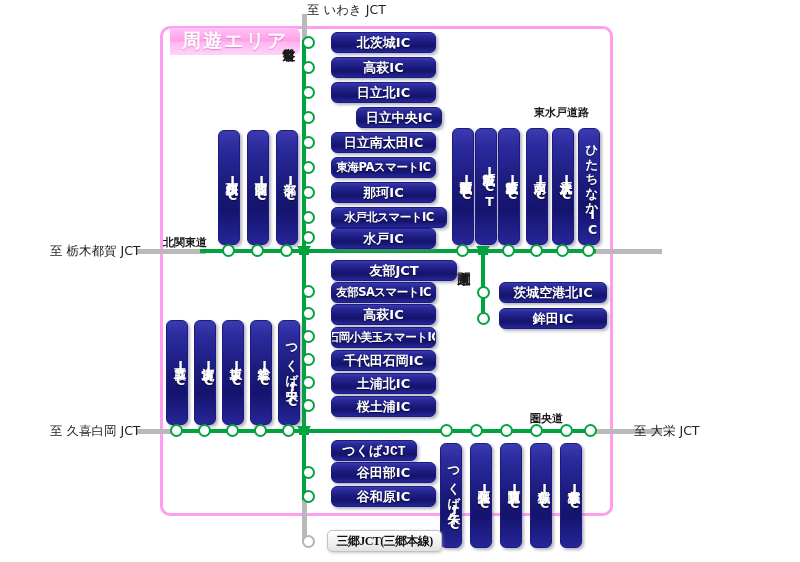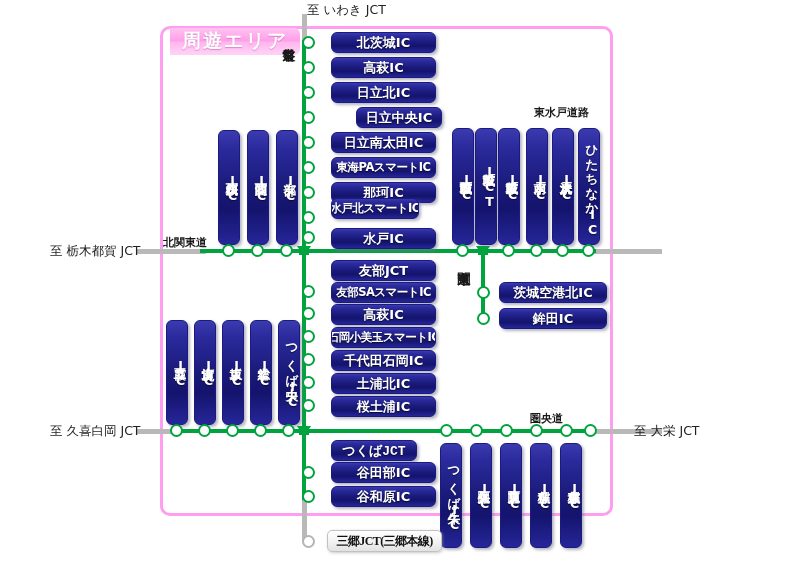--- a/index.html
+++ b/index.html
@@ -147,21 +147,21 @@
   <div class="node" style="left:302px;top:136px;"></div>
   <div class="ic ic-h" style="left:331px;top:132px;width:105px;">日立南太田IC</div>
 
   <div class="node" style="left:302px;top:161px;"></div>
   <div class="ic ic-h tight" style="left:331px;top:157px;width:105px;">東海PAスマートIC</div>
 
   <div class="node" style="left:302px;top:186px;"></div>
   <div class="ic ic-h" style="left:331px;top:182px;width:105px;">那珂IC</div>
 
   <div class="node" style="left:302px;top:211px;"></div>
-  <div class="ic ic-h tight" style="left:331px;top:198px;width:88px;">水戸北スマートIC</div>
+  <div class="ic ic-h tight" style="left:331px;top:207px;width:116px;">水戸北スマートIC</div>
 
   <div class="node" style="left:302px;top:231px;"></div>
   <div class="ic ic-h" style="left:331px;top:228px;width:105px;">水戸IC</div>
 
   <div class="ic ic-v" style="left:218px;top:130px;height:115px;">桜川筑西IC</div>
   <div class="ic ic-v" style="left:247px;top:130px;height:115px;">笠間西IC</div>
   <div class="ic ic-v" style="left:276px;top:130px;height:115px;">友部IC</div>
 
   <div class="node" style="left:222px;top:244px;"></div>
   <div class="node" style="left:251px;top:244px;"></div>
@@ -182,21 +182,21 @@
   <div class="node" style="left:530px;top:244px;"></div>
   <div class="node" style="left:556px;top:244px;"></div>
   <div class="node" style="left:582px;top:244px;"></div>
 
   <div class="node" style="left:477px;top:286px;"></div>
   <div class="ic ic-h" style="left:499px;top:282px;width:108px;">茨城空港北IC</div>
 
   <div class="node" style="left:477px;top:312px;"></div>
   <div class="ic ic-h" style="left:499px;top:308px;width:108px;">鉾田IC</div>
 
-  <div class="ic ic-h" style="left:331px;top:260px;width:105px;">友部JCT</div>
+  <div class="ic ic-h" style="left:331px;top:260px;width:126px;">友部JCT</div>
 
   <div class="node" style="left:302px;top:285px;"></div>
   <div class="ic ic-h tight" style="left:331px;top:282px;width:105px;">友部SAスマートIC</div>
 
   <div class="node" style="left:302px;top:307px;"></div>
   <div class="ic ic-h" style="left:331px;top:304px;width:105px;">高萩IC</div>
 
   <div class="node" style="left:302px;top:330px;"></div>
   <div class="ic ic-h tight" style="left:331px;top:327px;width:105px;">石岡小美玉スマートIC</div>
 

